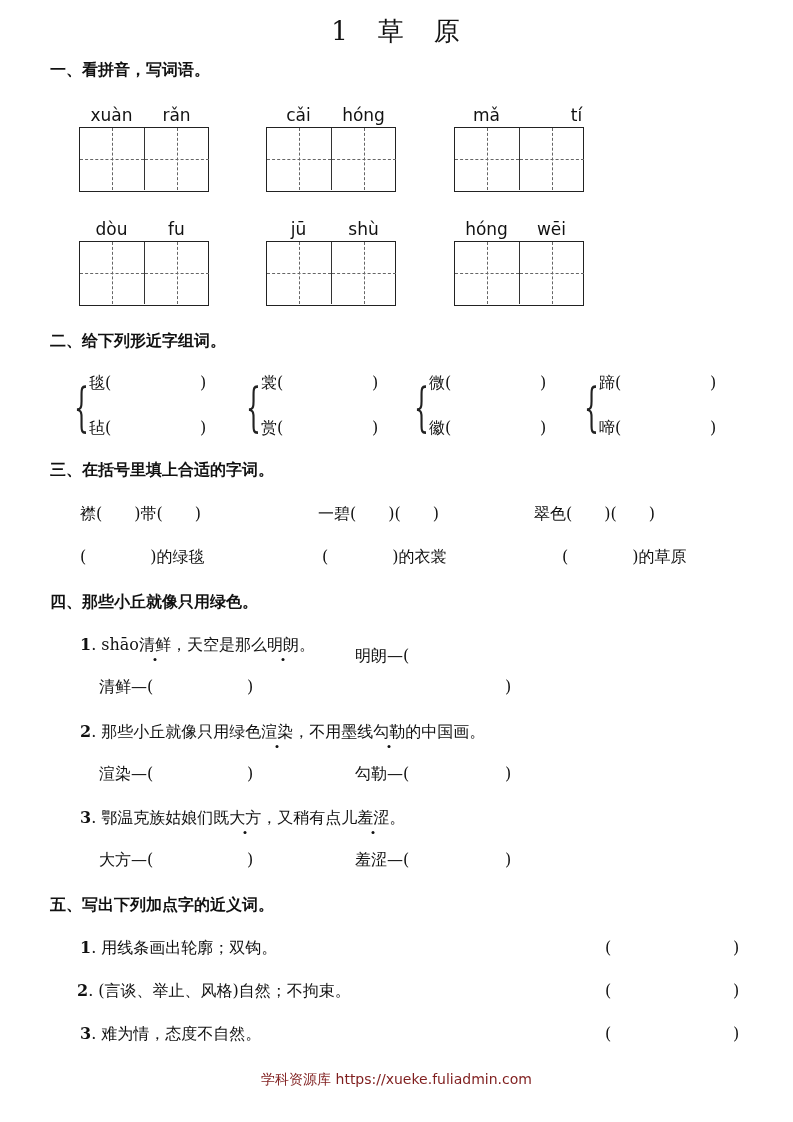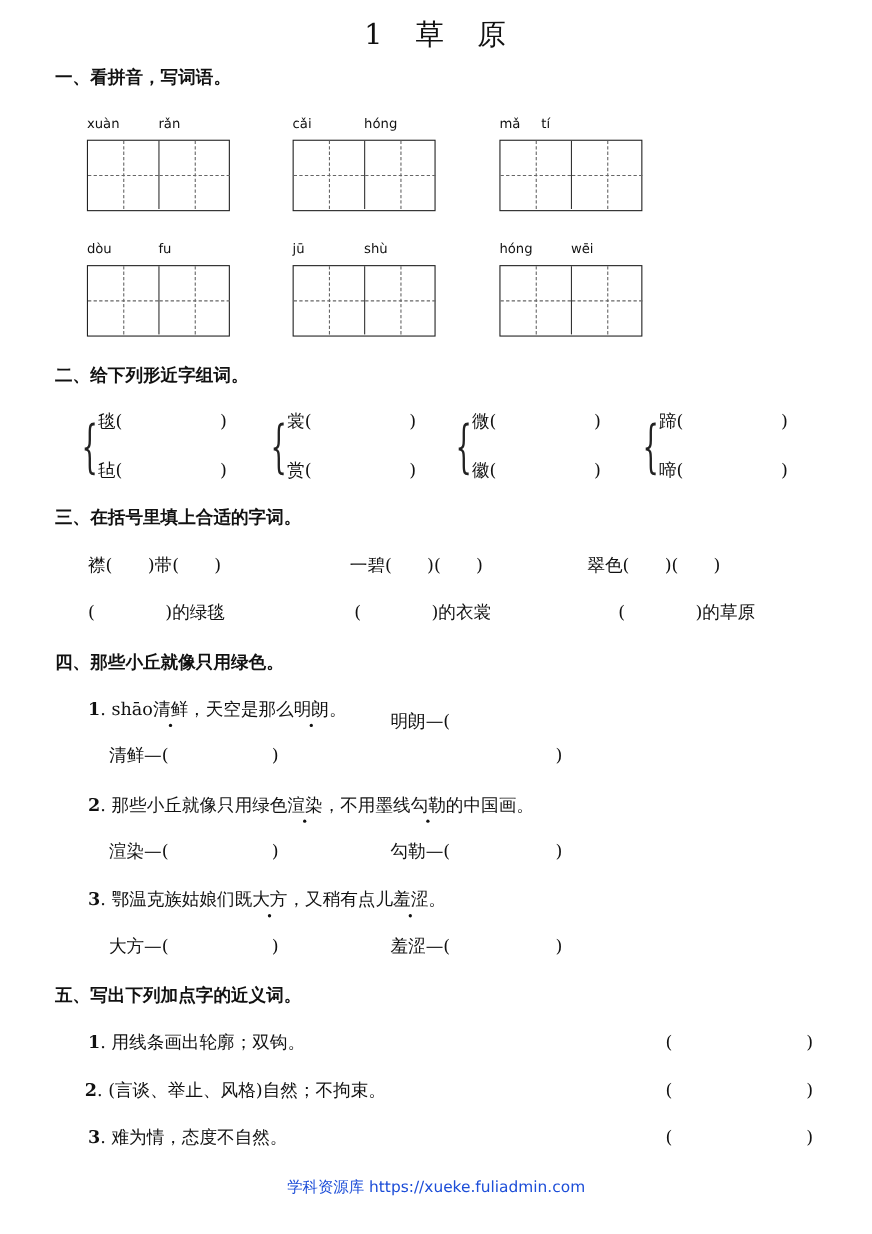--- a/index.html
+++ b/index.html
@@ -7,27 +7,27 @@
        font-family:"DejaVu Serif","Liberation Serif",serif;}
   .abs{position:absolute;white-space:nowrap;}
   .title{left:0;width:793px;top:14px;text-align:center;font-size:26px;letter-spacing:2px;}
   .title span{margin:0 14px;}
   .sec{left:50px;font-family:Liberation Sans, sans-serif;font-size:16px;font-weight:bold;}
   .box{position:absolute;height:65px;width:130px;border:1.5px solid #222;box-sizing:border-box;}
   .cell{position:absolute;top:0;width:64px;height:62px;}
   .cell.c2{left:64px;border-left:1.5px solid #333;}
   .cell .v{position:absolute;left:50%;top:0;bottom:0;border-left:1px dashed #666;}
   .cell .h{position:absolute;top:50%;left:0;right:0;border-top:1px dashed #666;}
-  .py{position:absolute;width:65px;text-align:left;font-family:"DejaVu Sans","Liberation Sans",sans-serif;font-size:12px;}
+  .py{position:absolute;width:65px;text-align:center;font-family:"DejaVu Sans","Liberation Sans",sans-serif;font-size:17px;}
   .txt{font-size:16px;}
   .brace{position:absolute;font-size:52px;line-height:52px;transform:scaleX(0.45);transform-origin:left;color:#222;}
   .dot{position:relative;}
   .dot::after{content:"";position:absolute;left:50%;bottom:-7px;width:3px;height:3px;border-radius:50%;background:#111;transform:translateX(-50%);}
   .num{font-weight:bold;}
-  .footer{left:0;width:793px;top:1071px;text-align:center;font-family:"DejaVu Sans","Liberation Sans",sans-serif;font-size:14px;color:#1d4ed8;}
+  .footer{left:0;width:793px;top:1071px;text-align:center;font-family:"DejaVu Sans","Liberation Sans",sans-serif;font-size:14px;color:#7f1d1d;}
 </style>
 </head>
 <body>
 
 <div class="abs title">
   <span>1</span><span>草</span><span>原</span>
 </div>
 
 <div class="abs sec" style="top:60px">一、看拼音，写词语。</div>
 
@@ -50,21 +50,21 @@
       <div class="cell">
         <div class="v"></div>
         <div class="h"></div>
       </div>
       <div class="cell c2">
         <div class="v"></div>
         <div class="h"></div>
       </div>
     </div>
     <div class="py" style="left:454px;top:105px">mǎ</div>
-    <div class="py" style="left:492px;top:105px">tí</div>
+    <div class="py" style="left:544px;top:105px">tí</div>
     <div class="box" style="left:454px;top:127px">
       <div class="cell">
         <div class="v"></div>
         <div class="h"></div>
       </div>
       <div class="cell c2">
         <div class="v"></div>
         <div class="h"></div>
       </div>
     </div>

